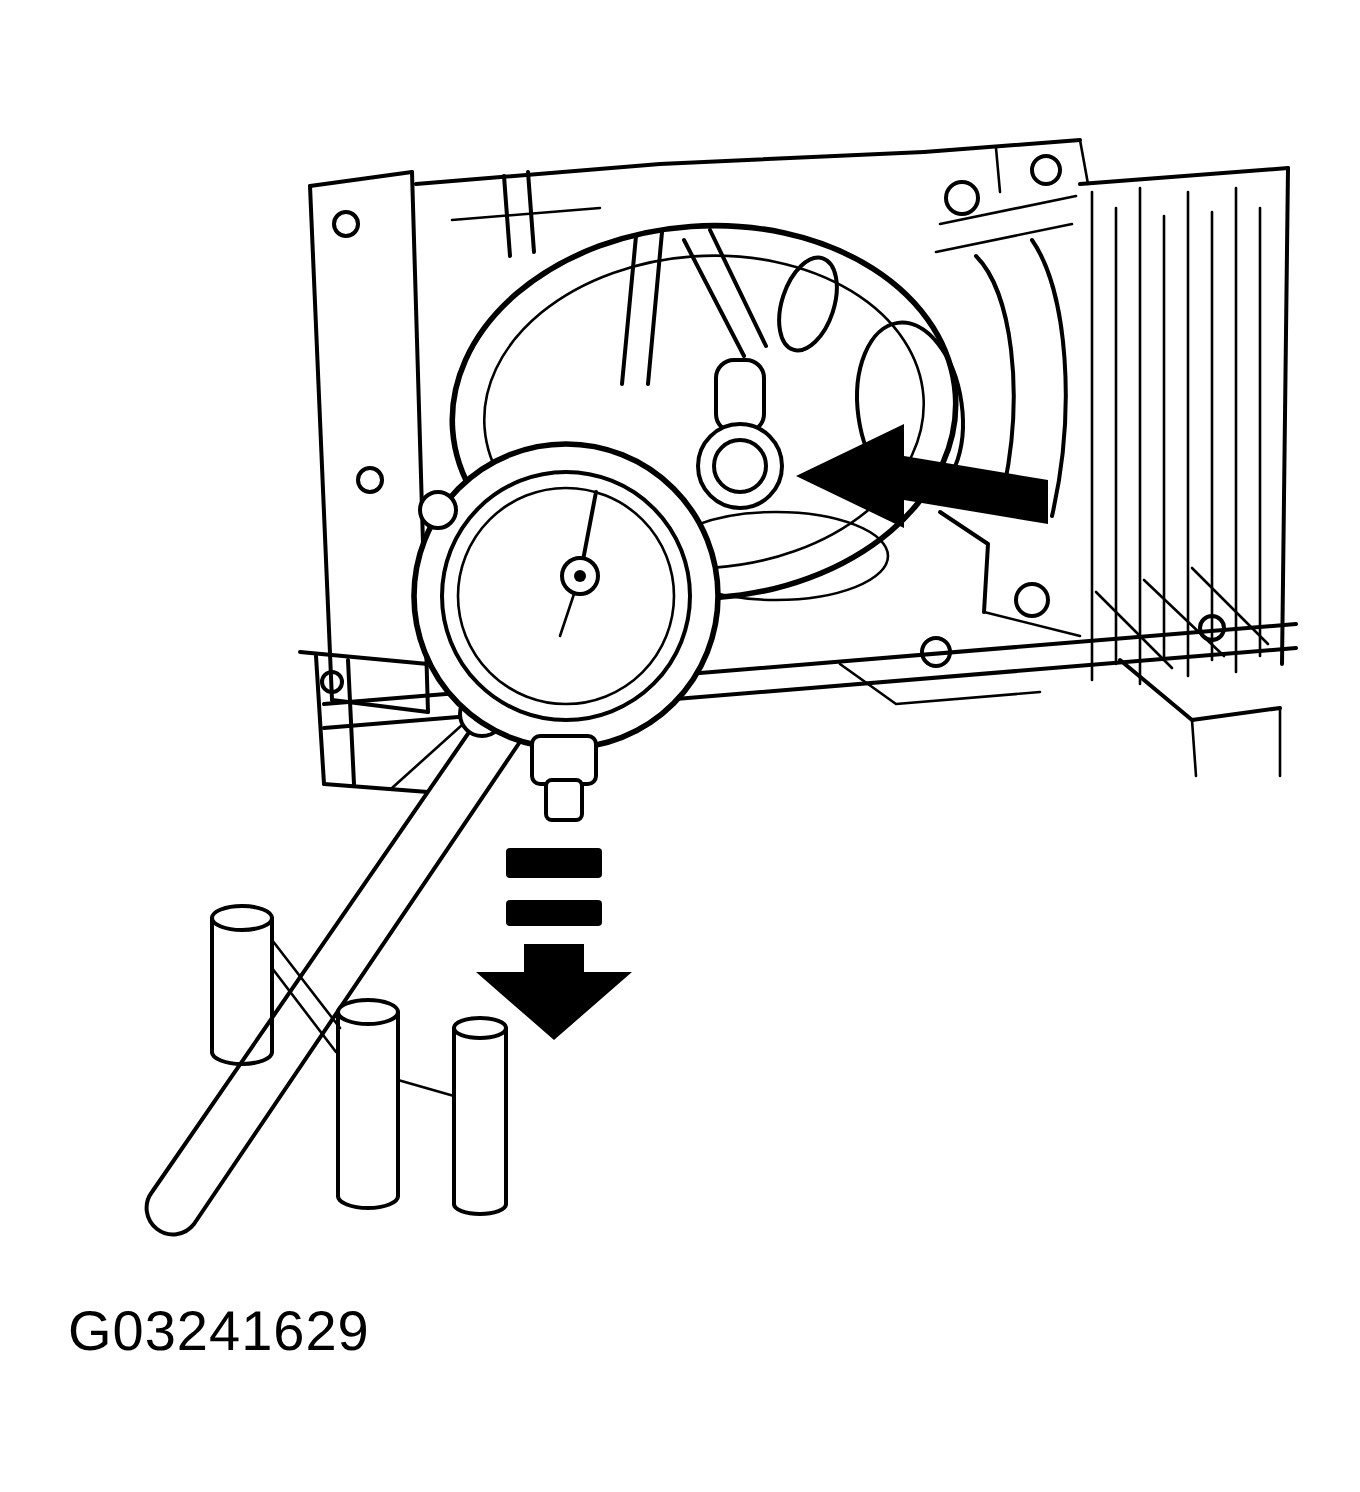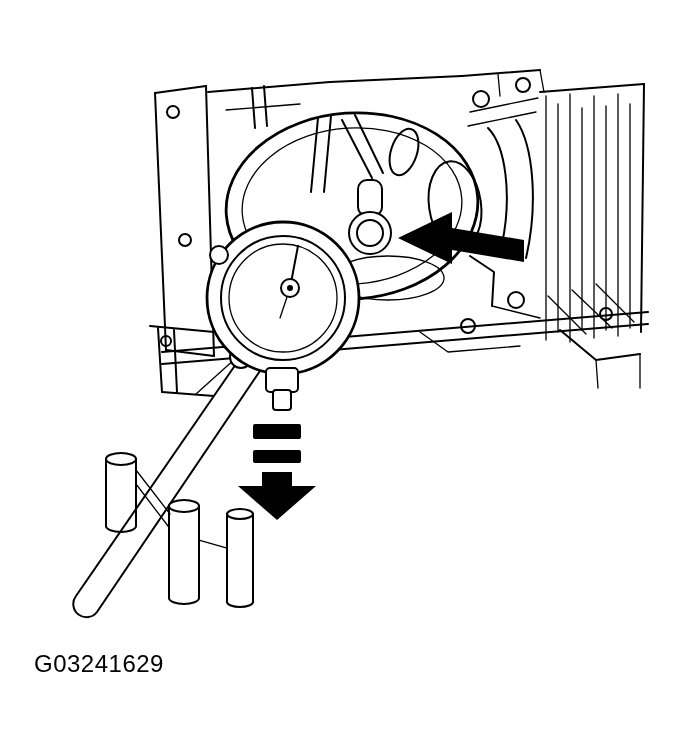--- a/index.html
+++ b/index.html
@@ -8,21 +8,21 @@
     position:relative;
     width:680px; height:746px;
     background:#ffffff;
     overflow:hidden;
     font-family:"Liberation Sans", sans-serif;
   }
   .figure svg { position:absolute; left:0; top:0; }
   .figure-label {
     position:absolute;
     left:34px; top:650px;
-    font-size:24px;
+    font-size:28px;
     color:#000;
     letter-spacing:0.5px;
     font-family:"Liberation Sans", sans-serif;
   }
   
   .ln  { fill:none; stroke:#000; stroke-width:2;   stroke-linecap:round; stroke-linejoin:round; }
   .lnt { fill:none; stroke:#000; stroke-width:1.3; stroke-linecap:round; stroke-linejoin:round; }
   .lnb { fill:none; stroke:#000; stroke-width:2.8; stroke-linecap:round; stroke-linejoin:round; }
   .wh  { fill:#ffffff; stroke:#000; stroke-width:2; stroke-linejoin:round; }
   .whb { fill:#ffffff; stroke:#000; stroke-width:2.8; stroke-linejoin:round; }

